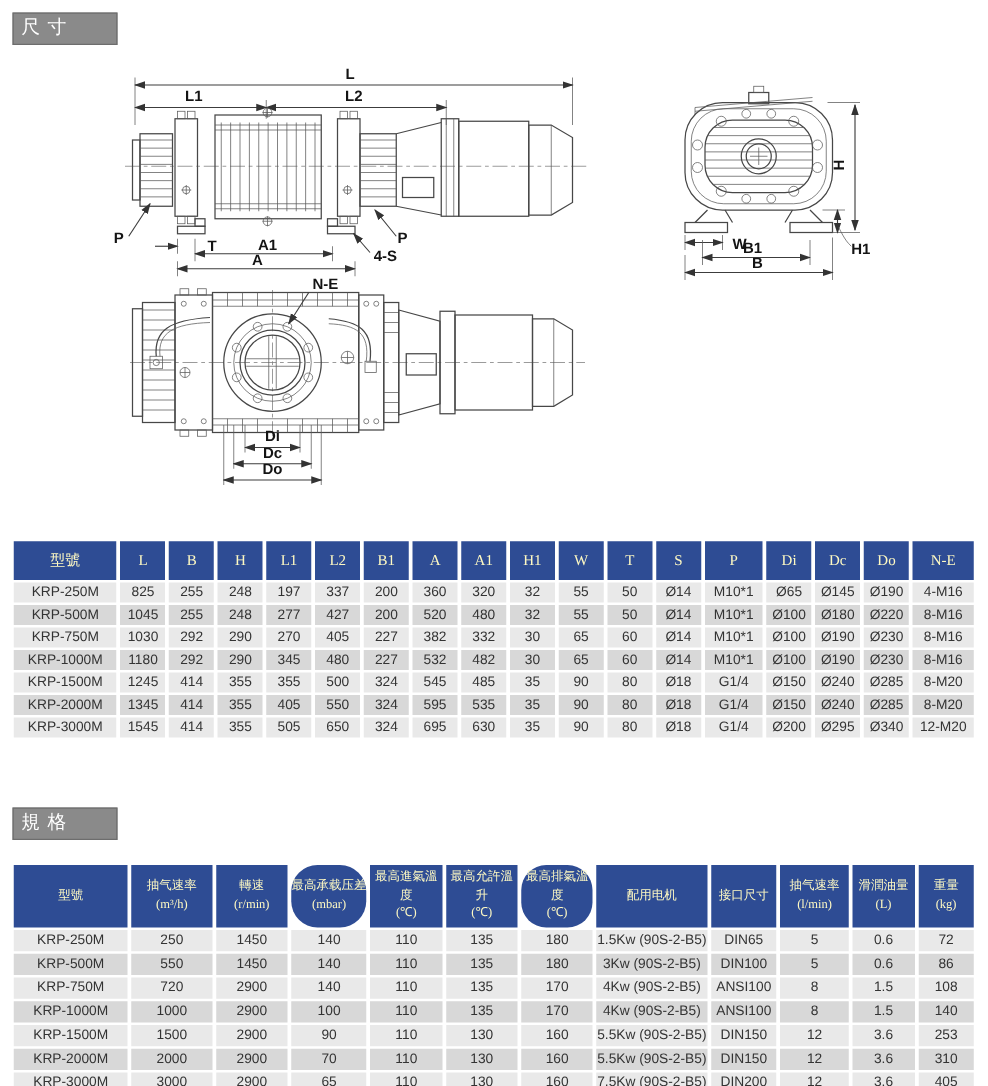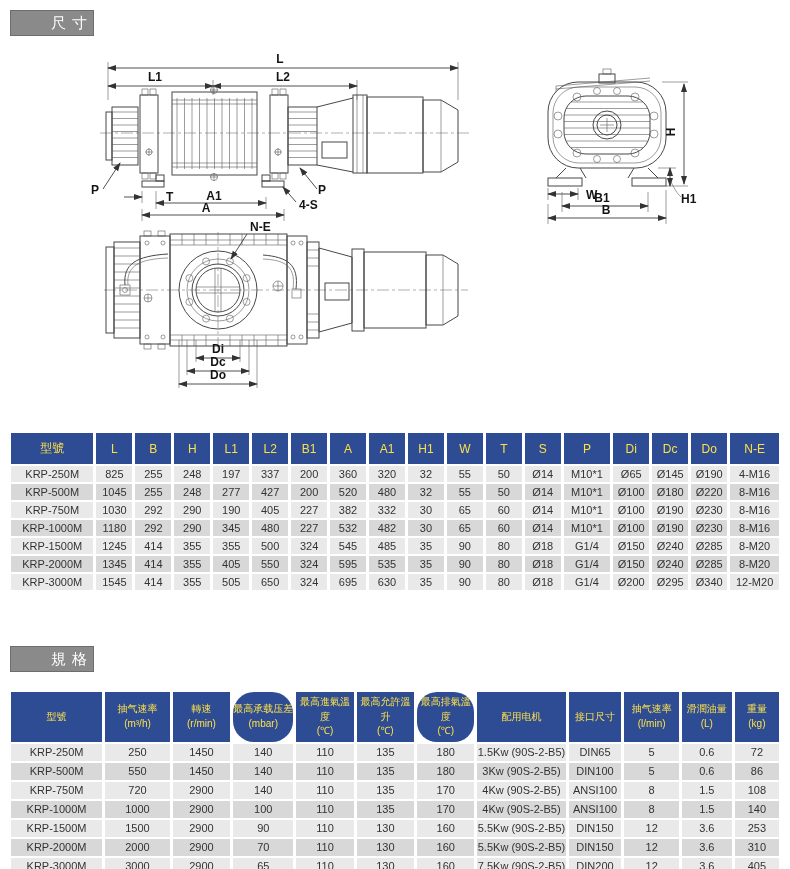--- a/index.html
+++ b/index.html
@@ -3,37 +3,37 @@
 <meta charset="utf-8">
 <style>
   html,body { margin:0; padding:0; background:#ffffff; }
   .page {
     position:relative; width:790px; height:869px; background:#fff;
     font-family:"Liberation Sans", sans-serif; overflow:hidden;
   }
   .section-title {
     position:absolute; left:10px; width:82px; height:24px; line-height:24px;
     background:var(--title-bg,#8a8a8a); border:1px solid var(--title-border,#6d6d6d);
-    color:#fff; text-align:right; font-size:15px; letter-spacing:6px; text-indent:6px;
+    color:#fff; text-align:left; font-size:15px; letter-spacing:6px; text-indent:6px;font-family:Liberation Mono, monospace;
   }
   svg.drawings { position:absolute; left:0; top:0; }
   svg .ln  { stroke:#474747; fill:none; stroke-width:1; }
   svg .thin{ stroke:#5a5a5a; fill:none; stroke-width:0.6; }
   svg .dim { stroke:#3c3c3c; fill:none; stroke-width:0.9; }
   svg .cl  { stroke:#7a7a7a; fill:none; stroke-width:0.6; stroke-dasharray:12 3 3 3; }
   svg text { font-family:"Liberation Sans",sans-serif; font-size:12px; font-weight:bold;
              fill:#141414; stroke:none; }
   .legend { position:absolute; left:538px; top:278px; color:#1b1b1b;
             font-size:15px; letter-spacing:2.5px; }
   .legend div { margin-bottom:11px; }
 
   table { position:absolute; left:8px; width:774px; table-layout:fixed;
           border-collapse:separate; border-spacing:3px 2px; }
-  th { background:var(--header-bg,#2e4c94); color:#fde047; font-weight:normal;
-       text-align:center; vertical-align:middle; }
+  th { background:var(--header-bg,#2e4c94); color:#fef9c3; font-weight:normal;
+       text-align:center; vertical-align:middle;font-family:Liberation Serif, serif; }
   td { text-align:center; color:#333; }
   tbody tr:nth-child(odd)  td { background:var(--row-odd,#e9e9e9); }
   tbody tr:nth-child(even) td { background:var(--row-even,#d8d8d8); }
 
   #dim-table { top:431px; }
   #dim-table th { font-size:12px; padding:7px 0; }
   #dim-table td { font-size:11px; padding:2px 0; }
   #dim-table th:nth-child(1)  { width:11.5%; }
   #dim-table th:nth-child(14) { width:6.5%; }
   #dim-table th:nth-child(18) { width:6.8%; }
@@ -329,21 +329,21 @@
           <td>Ø100</td>
           <td>Ø180</td>
           <td>Ø220</td>
           <td>8-M16</td>
         </tr>
         <tr>
           <td>KRP-750M</td>
           <td>1030</td>
           <td>292</td>
           <td>290</td>
-          <td>190</td>
+          <td>270</td>
           <td>405</td>
           <td>227</td>
           <td>382</td>
           <td>332</td>
           <td>30</td>
           <td>65</td>
           <td>60</td>
           <td>Ø14</td>
           <td>M10*1</td>
           <td>Ø100</td>

